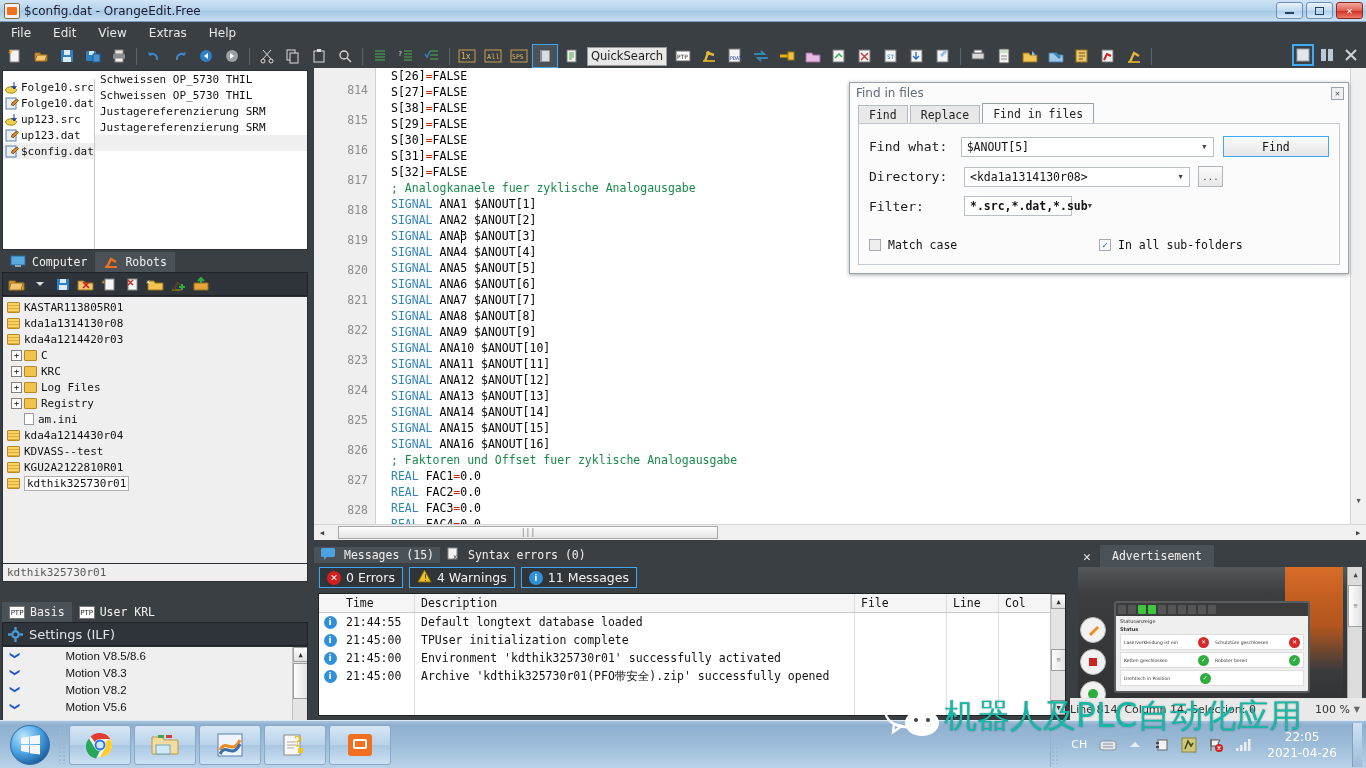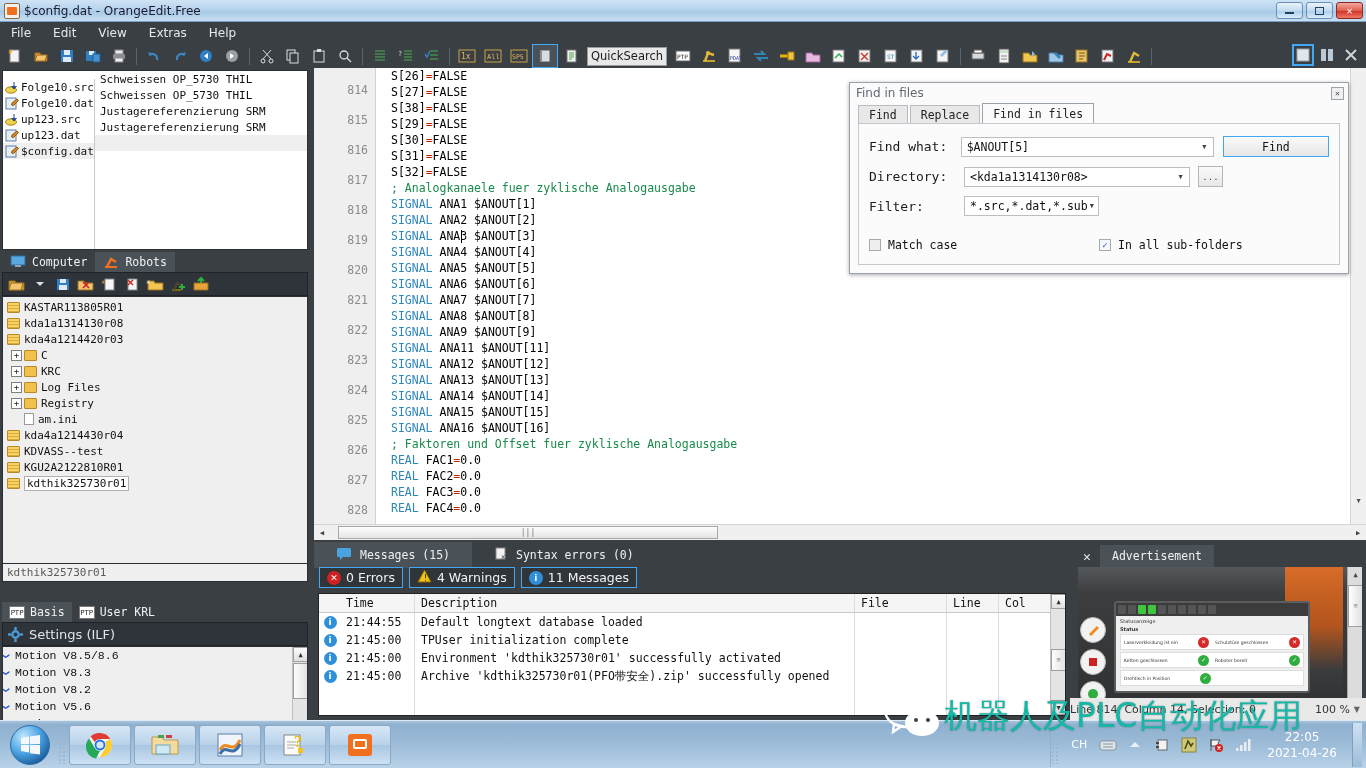--- a/index.html
+++ b/index.html
@@ -78,21 +78,21 @@
   
   #set-tabs{position:absolute;left:2px;top:534px;width:306px;height:20px;display:flex;align-items:center;background:#3a3f44;}
   .stab{height:20px;display:flex;align-items:center;padding:0 7px;font-family:"DejaVu Sans Mono",monospace;font-size:11.5px;color:#f0f0f0;}
   .stab.act{background:#4a5157;}
   .ptficon{width:16px;height:13px;background:#fff;border:1px solid #777;font-size:7px;line-height:12px;text-align:center;color:#222;margin-right:5px;font-family:"DejaVu Sans",sans-serif;}
   #set-header{position:absolute;left:2px;top:554px;width:306px;height:24px;background:#2f343a;border:1px solid #1f2327;
     display:flex;align-items:center;padding-left:5px;}
   #set-header .gear{width:15px;height:15px;margin-right:6px;}
   #set-header .txt{font-family:"DejaVu Sans",sans-serif;font-size:13px;color:#dfe4e8;}
   #set-list{position:absolute;left:2px;top:578px;width:306px;height:120px;background:#efefef;border:1px solid #2b2f33;overflow:hidden;}
-  .srow{height:17px;display:flex;align-items:center;font-family:Liberation Mono, monospace;font-size:11.5px;color:#111;padding-left:0;}
+  .srow{height:17px;display:flex;align-items:center;font-family:Liberation Sans, sans-serif;font-size:11.5px;color:#111;padding-left:8px;gap:40px;}
   .chev{color:#2255cc;font-size:10px;margin-right:6px;}
   .vscroll{position:absolute;right:0;top:0;width:15px;height:100%;background:#e4e4e4;border-left:1px solid #c0c0c0;}
   .vscroll .arrow{width:15px;height:15px;background:linear-gradient(to bottom,#fdfdfd,#dfdfdf);border:1px solid #9e9e9e;
     display:flex;align-items:center;justify-content:center;font-size:7px;color:#333;}
   .vscroll .arrow.bot{position:absolute;bottom:0;}
   .vscroll .thumb{position:absolute;left:0;width:15px;background:linear-gradient(to right,#fdfdfd,#e2e2e2);border:1px solid #9e9e9e;}
 
   
   #editor{position:absolute;left:314px;top:68px;width:1052px;height:472px;background:#fff;overflow:hidden;}
   #gutter{position:absolute;left:0;top:0;width:62px;height:456px;background:#efefef;border-right:1px solid #d0d0d0;}
@@ -132,21 +132,21 @@
   #fd-dirbtn{width:25px;height:21px;margin-left:8px;background:linear-gradient(to bottom,#fafafa,#e8e8e8);
     border:1px solid #b0b6bc;display:flex;align-items:center;justify-content:center;font-size:9px;color:#444;}
   .fdchk{display:flex;align-items:center;font-family:"DejaVu Sans Mono",monospace;font-size:11.5px;color:#111;}
   .cbox{width:12px;height:12px;border:1px solid #a5abb1;background:#eee;margin-right:7px;
     display:flex;align-items:center;justify-content:center;font-size:9px;color:#2255bb;}
   .cbox.on{background:#f4f8fc;}
 
   
   #msgpanel{position:absolute;left:314px;top:545px;width:756px;height:175px;background:#3a3f44;}
   #msg-tabs{height:20px;display:flex;align-items:center;}
-  .mtab{height:26px;display:flex;align-items:center;padding:0 22px;
+  .mtab{height:16px;display:flex;align-items:center;padding:0 6px;
     font-family:"DejaVu Sans Mono",monospace;font-size:11.5px;color:#f0f0f0;}
   .mtab.act{background:#4a5157;}
   #msg-filters{height:25px;display:flex;align-items:center;padding-left:5px;gap:6px;}
   .mfbtn{height:21px;display:flex;align-items:center;padding:0 7px;background:#30353a;border:1px solid #3fa9f5;
     font-family:"DejaVu Sans",sans-serif;font-size:12.5px;color:#f2f2f2;gap:5px;}
   .badge{width:14px;height:14px;border-radius:50%;display:flex;align-items:center;justify-content:center;font-size:9px;color:#fff;font-weight:bold;}
   .badge.err{background:#d02020;}
   .badge.inf{background:#2f8fd8;}
   #msg-table{position:absolute;left:4px;top:48px;width:748px;height:123px;background:#fff;border:1px solid #222;overflow:hidden;}
   .mhead{height:19px;display:flex;align-items:center;background:#f5f5f5;border-bottom:1px solid #c8c8c8;
@@ -808,20 +808,21 @@
       <div class="cl"><span class="cm">; Analogkanaele fuer zyklische Analogausgabe</span></div>
       <div class="cl"><span class="kw">SIGNAL </span><span>ANA1 $ANOUT[1]</span></div>
       <div class="cl"><span class="kw">SIGNAL </span><span>ANA2 $ANOUT[2]</span></div>
       <div class="cl"><span class="kw">SIGNAL </span><span>ANA3 $ANOUT[3]</span></div>
       <div class="cl"><span class="kw">SIGNAL </span><span>ANA4 $ANOUT[4]</span></div>
       <div class="cl"><span class="kw">SIGNAL </span><span>ANA5 $ANOUT[5]</span></div>
       <div class="cl"><span class="kw">SIGNAL </span><span>ANA6 $ANOUT[6]</span></div>
       <div class="cl"><span class="kw">SIGNAL </span><span>ANA7 $ANOUT[7]</span></div>
       <div class="cl"><span class="kw">SIGNAL </span><span>ANA8 $ANOUT[8]</span></div>
       <div class="cl"><span class="kw">SIGNAL </span><span>ANA9 $ANOUT[9]</span></div>
+      <div class="cl"><span class="kw">SIGNAL </span><span>ANA10 $ANOUT[10]</span></div>
       <div class="cl"><span class="kw">SIGNAL </span><span>ANA11 $ANOUT[11]</span></div>
       <div class="cl"><span class="kw">SIGNAL </span><span>ANA12 $ANOUT[12]</span></div>
       <div class="cl"><span class="kw">SIGNAL </span><span>ANA13 $ANOUT[13]</span></div>
       <div class="cl"><span class="kw">SIGNAL </span><span>ANA14 $ANOUT[14]</span></div>
       <div class="cl"><span class="kw">SIGNAL </span><span>ANA15 $ANOUT[15]</span></div>
       <div class="cl"><span class="kw">SIGNAL </span><span>ANA16 $ANOUT[16]</span></div>
       <div class="cl"><span class="cm">; Faktoren und Offset fuer zyklische Analogausgabe</span></div>
       <div class="cl"><span class="kw">REAL </span><span>FAC1</span><span class="op">=</span><span>0.0</span></div>
       <div class="cl"><span class="kw">REAL </span><span>FAC2</span><span class="op">=</span><span>0.0</span></div>
       <div class="cl"><span class="kw">REAL </span><span>FAC3</span><span class="op">=</span><span>0.0</span></div>
@@ -860,21 +861,21 @@
     <div class="fdrow">
       <span class="fdlabel">Directory:</span>
       <span class="fdcombo" style="width:226px;">
         <span>&lt;kda1a1314130r08&gt;</span>
         <span class="arw">▼</span>
       </span>
       <span id="fd-dirbtn">...</span>
     </div>
     <div class="fdrow">
       <span class="fdlabel">Filter:</span>
-      <span class="fdcombo" style="width:135px;">
+      <span class="fdcombo" style="width:108px;font-weight:bold;">
         <span>*.src,*.dat,*.sub</span>
         <span class="arw">▼</span>
       </span>
     </div>
     <div class="fdrow" style="margin-top:22px;">
       <span class="fdchk" style="width:230px;">
         <span class="cbox"></span>
         <span>Match case</span>
       </span>
       <span class="fdchk">

